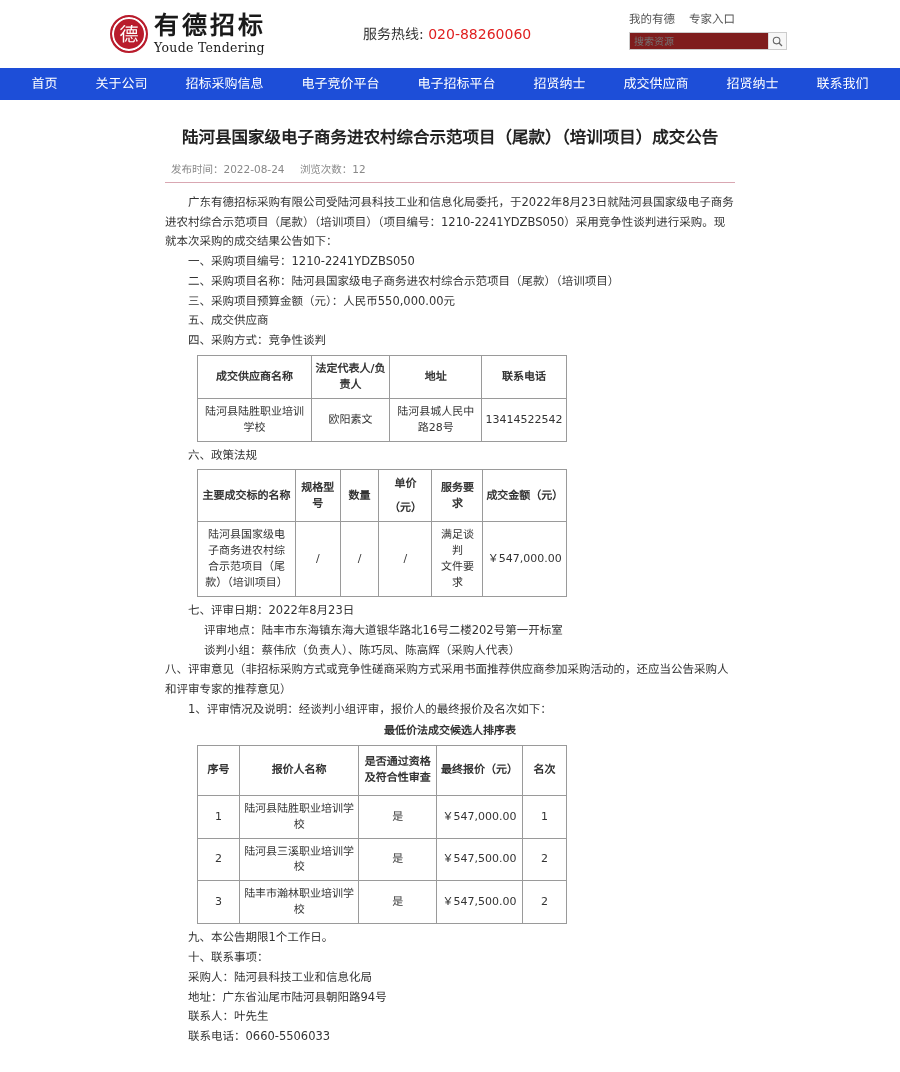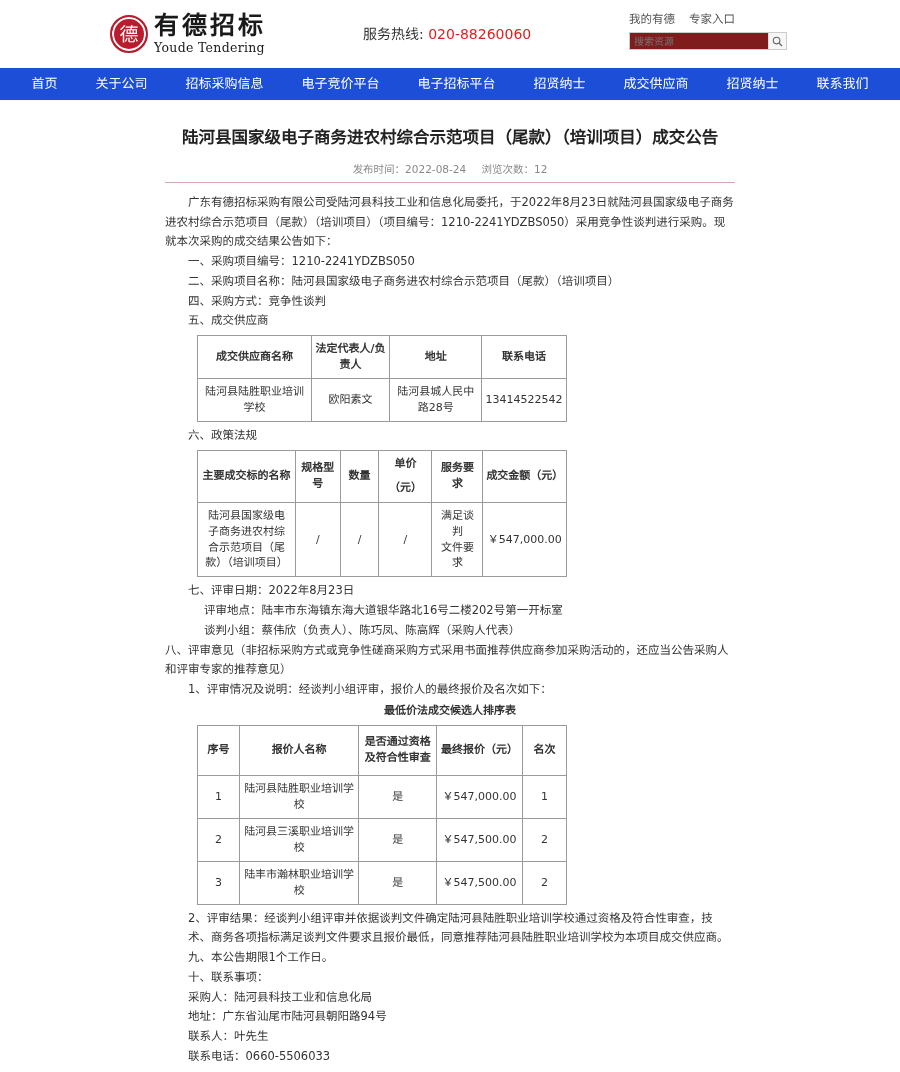--- a/index.html
+++ b/index.html
@@ -84,21 +84,21 @@
     line-height:32px; cursor:pointer; white-space:nowrap;
   }
 
   
   .article { padding: 20px 165px 0 165px; }
   .art-title {
     text-align:center; font-size: 16.5px; color:#222; font-weight:700;
     line-height: 1.5; padding: 6px 0 0 0;
   }
   .art-meta {
-    text-align:center; font-size: 10.5px; color:#888;
+    text-align:left; font-size: 10.5px; color:#888;
     padding: 10px 0 6px 0;
     border-bottom: 1px solid #d9a7b2;
     margin-bottom: 10px;
   }
   .art-meta span { margin: 0 6px; }
 
   .body-text { font-size: 11.5px; line-height: 1.72; color:#333; }
   .p-indent { text-indent: 2em; }
   .p-l1 { padding-left: 2em; }
   .p-l2 { padding-left: 3.4em; }
@@ -184,22 +184,23 @@
       <span>发布时间：2022-08-24</span>
       <span>浏览次数：12</span>
     </div>
 
     <div class="body-text">
 
       <div class="p-indent">广东有德招标采购有限公司受陆河县科技工业和信息化局委托，于2022年8月23日就陆河县国家级电子商务进农村综合示范项目（尾款）（培训项目）（项目编号：1210-2241YDZBS050）采用竞争性谈判进行采购。现就本次采购的成交结果公告如下：</div>
 
       <div class="p-l1">一、采购项目编号：1210-2241YDZBS050</div>
       <div class="p-l1">二、采购项目名称：陆河县国家级电子商务进农村综合示范项目（尾款）（培训项目）</div>
+      <div class="p-l1">三、采购项目预算金额（元）：人民币550,000.00元</div>
+      <div class="p-l1">五、成交供应商</div>
       <div class="p-l1">四、采购方式：竞争性谈判</div>
-      <div class="p-l1">五、成交供应商</div>
 
       <div class="tbl-wrap">
         <table class="pub">
           <thead>
             <tr>
               <th style="width:125px">成交供应商名称</th>
               <th style="width:85px">法定代表人/负责人</th>
               <th style="width:100px">地址</th>
               <th style="width:85px">联系电话</th>
             </tr>
@@ -290,21 +291,20 @@
               <td style="height:26px">3</td>
               <td>陆丰市瀚林职业培训学校</td>
               <td>是</td>
               <td class="money">￥547,500.00</td>
               <td>2</td>
             </tr>
           </tbody>
         </table>
       </div>
 
-      <div class="p-l1">2、评审结果：经谈判小组评审并依据谈判文件确定陆河县陆胜职业培训学校通过资格及符合性审查，技术、商务各项指标满足谈判文件要求且报价最低，同意推荐陆河县陆胜职业培训学校为本项目成交供应商。</div>
       <div class="p-l1">九、本公告期限1个工作日。</div>
       <div class="p-l1">十、联系事项：</div>
 
       <div class="p-l3">采购人：陆河县科技工业和信息化局</div>
       <div class="p-l3">地址：广东省汕尾市陆河县朝阳路94号</div>
       <div class="p-l3">联系人：叶先生</div>
       <div class="p-l3">联系电话：0660-5506033</div>
 
     </div>
   </div>

